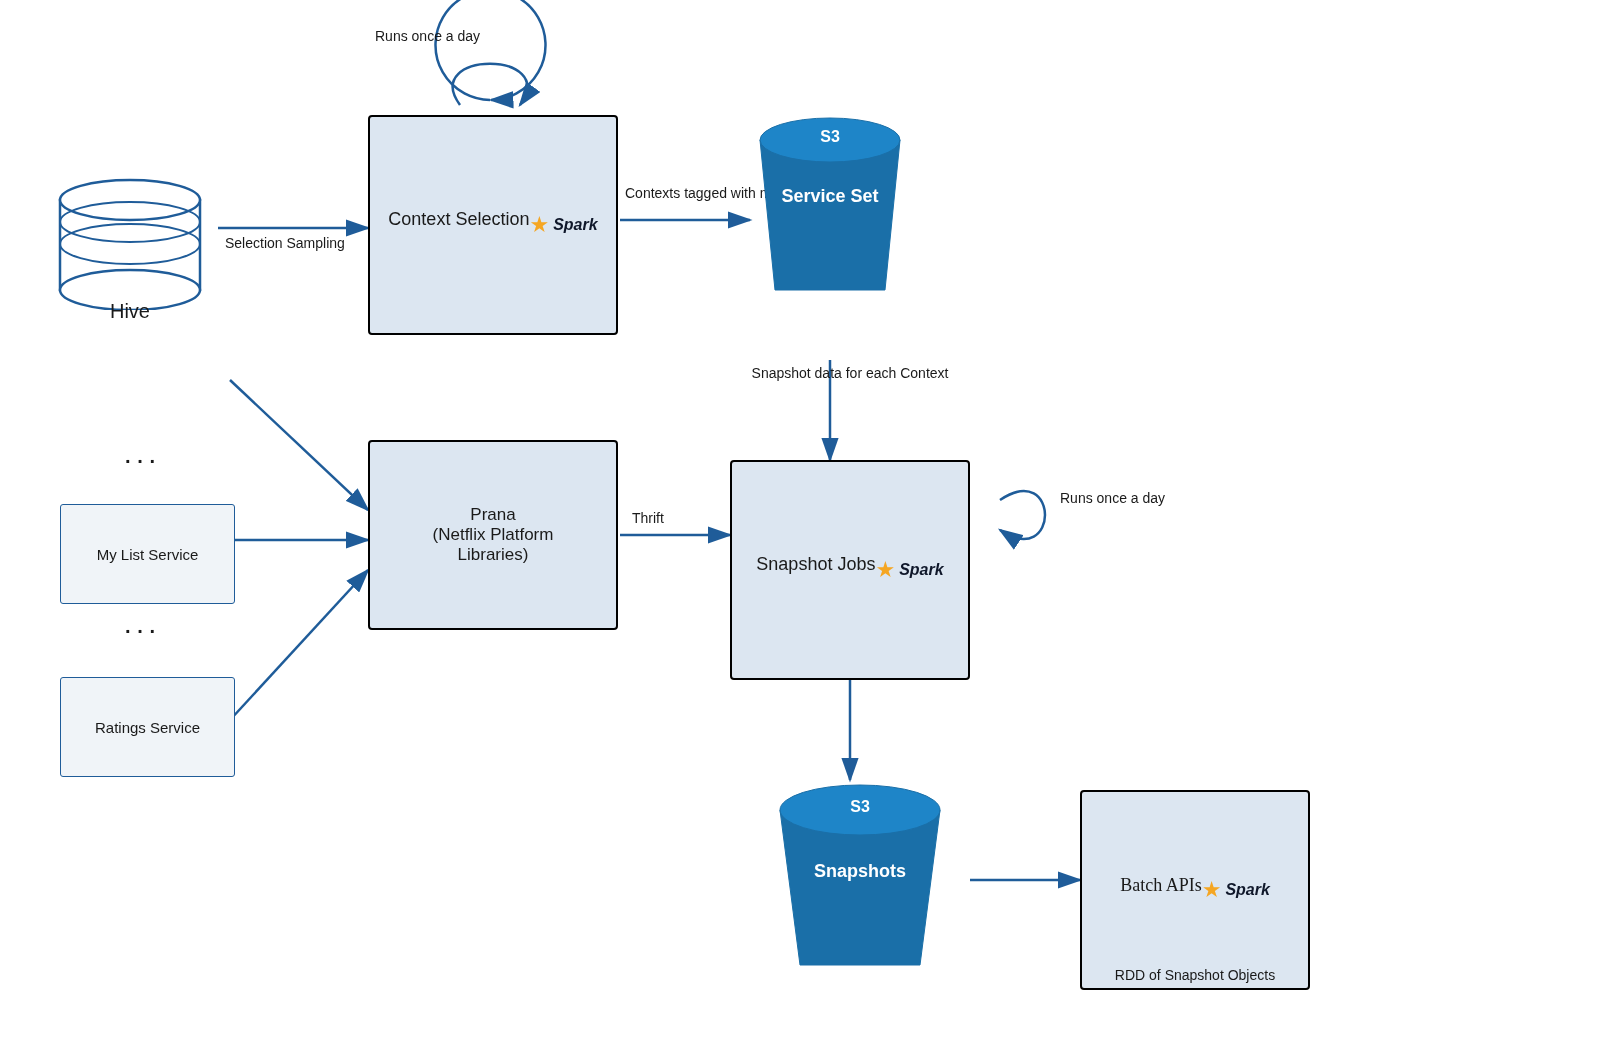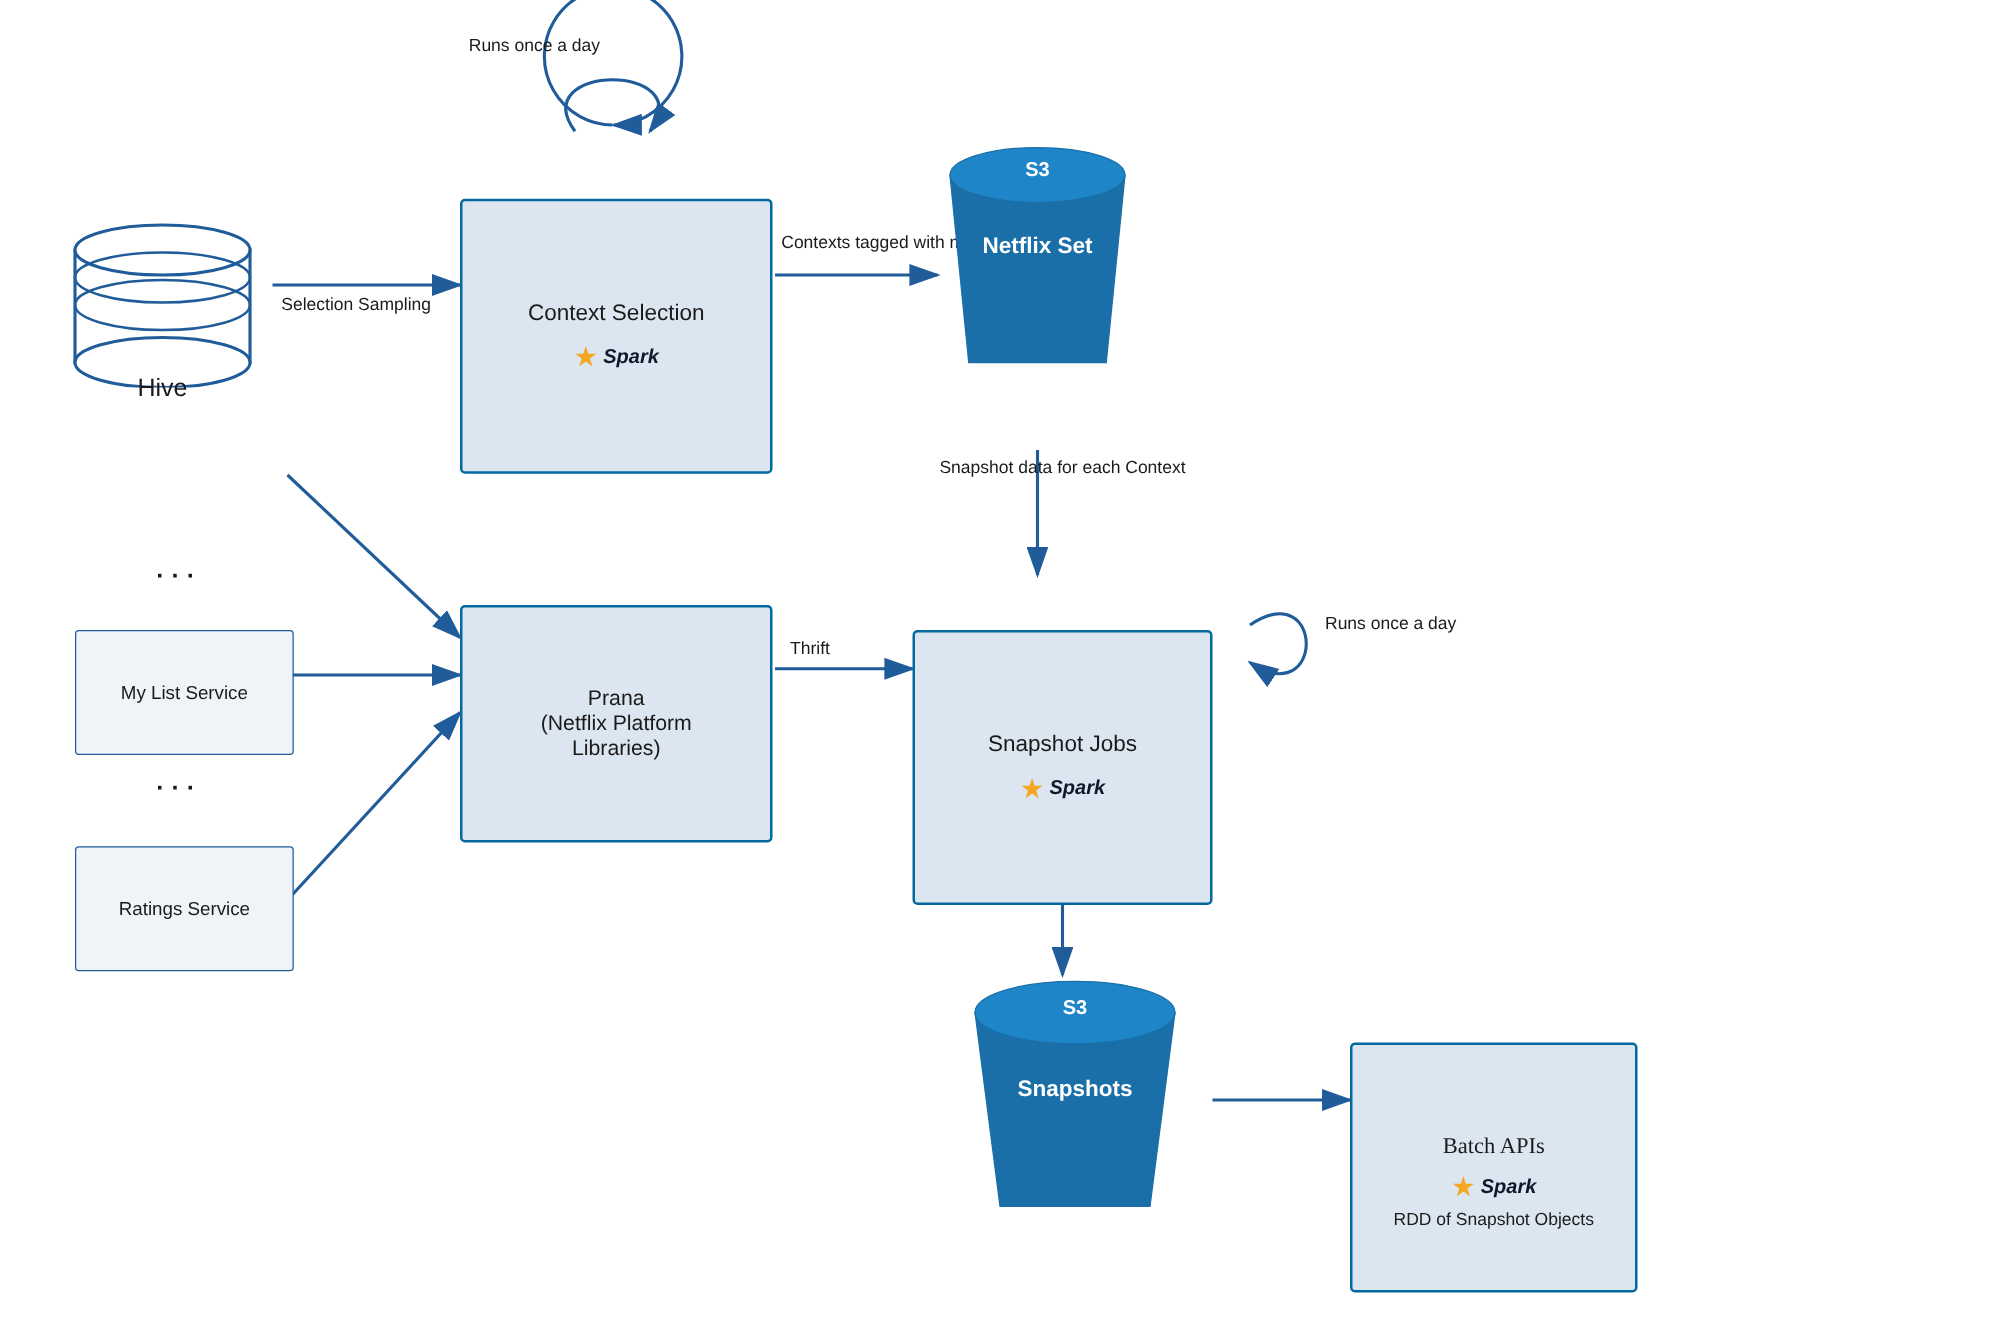--- a/index.html
+++ b/index.html
@@ -13,28 +13,27 @@
     }
     .diagram-container {
       position: relative;
       width: 1600px;
       height: 1057px;
     }
     
     .box {
       position: absolute;
       background: #dce6f1;
-      border: 2px solid #0369a1;
+      border: 2px solid #000000;
       border-radius: 4px;
       display: flex;
-      flex-direction: column;
-      align-items: center;
-      justify-content: center;
-      text-align: center;
-      margin-top: 44px;
+      flex-direction: row;
+      align-items: center;
+      justify-content: center;
+      text-align: center;
     }
     .box-label {
       font-size: 18px;
       color: #1a1a1a;
       margin-bottom: 6px;
     }
     
     .hive-shape {
       position: absolute;
       display: flex;
@@ -192,21 +191,21 @@
 
   <div class="s3-bucket" style="left:740px; top:110px;">
     <svg width="180" height="200" viewBox="0 0 180 200">
 
       <polygon points="20,30 160,30 145,180 35,180" fill="#1a6fa8" stroke="#1a6fa8"></polygon>
 
       <ellipse cx="90" cy="30" rx="70" ry="22" fill="#1e85c8" stroke="#1a6fa8" stroke-width="1"></ellipse>
     </svg>
     <div style="position:absolute; top:18px; left:0; width:180px; text-align:center;">
       <div style="color:white; font-size:16px; font-weight:bold;">S3</div>
-      <div style="color:white; font-size:18px; font-weight:bold; margin-top:40px;">Netflix Set</div>
+      <div style="color:white; font-size:18px; font-weight:bold; margin-top:40px;">Service Set</div>
     </div>
   </div>
 
   <div class="arrow-label" style="left:850px; top:365px; font-size:14px; transform:translateX(-50%);">Snapshot data for
 each Context</div>
 
 
   <div class="dots" style="left:125px; top:450px;">· · ·</div>
 
   <div class="service-box" style="left:60px; top:504px; width:175px; height:100px;">My List Service</div>

